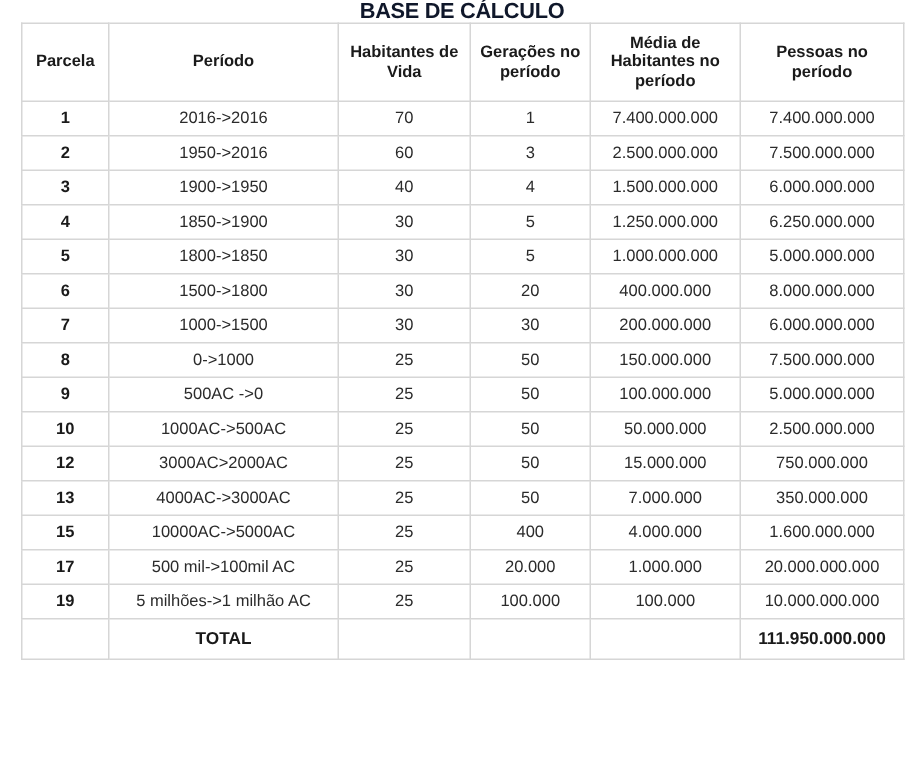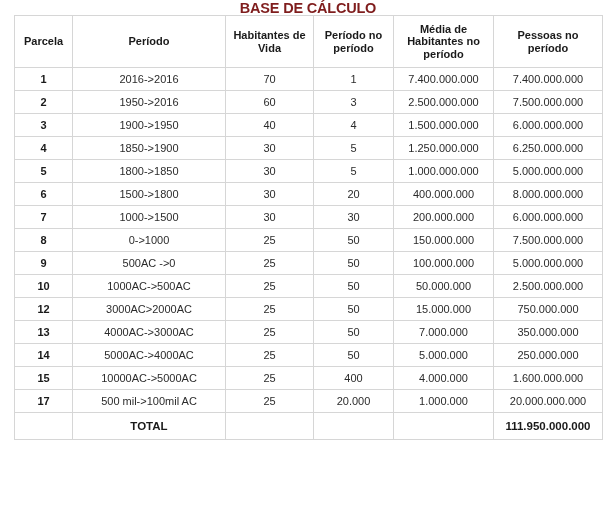--- a/index.html
+++ b/index.html
@@ -22,21 +22,21 @@
   .doc-title {
     position: absolute;
     top: 0px;
     left: 0;
     width: 616px;
     text-align: center;
     font-size: 14.5px;
     font-weight: bold;
     letter-spacing: -0.2px;
     line-height: 16px;
-    color: #7f1d1d;
+    color: #0f172a;
   }
   .table-wrap {
     position: absolute;
     left: 14px;
     top: 15px;
     width: 588px;
   }
   table.calc {
     border-collapse: collapse;
     width: 588px;
@@ -97,21 +97,21 @@
         <col class="c-expect">
         <col class="c-geracoes">
         <col class="c-media">
         <col class="c-pessoas">
       </colgroup>
       <thead>
         <tr>
           <th>Parcela</th>
           <th>Período</th>
           <th>Habitantes de Vida</th>
-          <th>Período no período</th>
+          <th>Gerações no período</th>
           <th>Média de Habitantes no período</th>
           <th>Pessoas no período</th>
         </tr>
       </thead>
       <tbody id="table-body">
           <tr>
             <td class="parcela-cell">1</td>
             <td>2016-&gt;2016</td>
             <td>70</td>
             <td>1</td>
@@ -200,42 +200,42 @@
           </tr>
           <tr>
             <td class="parcela-cell">13</td>
             <td>4000AC-&gt;3000AC</td>
             <td>25</td>
             <td>50</td>
             <td>7.000.000</td>
             <td>350.000.000</td>
           </tr>
           <tr>
-            <td class="parcela-cell">14</td>
-            <td>5000AC-&gt;4000AC</td>
-            <td>25</td>
-            <td>50</td>
-            <td>5.000.000</td>
-            <td>250.000.000</td>
-          </tr>
-          <tr>
             <td class="parcela-cell">15</td>
             <td>10000AC-&gt;5000AC</td>
             <td>25</td>
             <td>400</td>
             <td>4.000.000</td>
             <td>1.600.000.000</td>
           </tr>
           <tr>
             <td class="parcela-cell">17</td>
             <td>500 mil-&gt;100mil AC</td>
             <td>25</td>
             <td>20.000</td>
             <td>1.000.000</td>
             <td>20.000.000.000</td>
+          </tr>
+          <tr>
+            <td class="parcela-cell">19</td>
+            <td>5 milhões-&gt;1 milhão AC</td>
+            <td>25</td>
+            <td>100.000</td>
+            <td>100.000</td>
+            <td>10.000.000.000</td>
           </tr>
         </tbody>
       <tfoot>
         <tr class="total-row">
           <td></td>
           <td>TOTAL</td>
           <td></td>
           <td></td>
           <td></td>
           <td>111.950.000.000</td>

